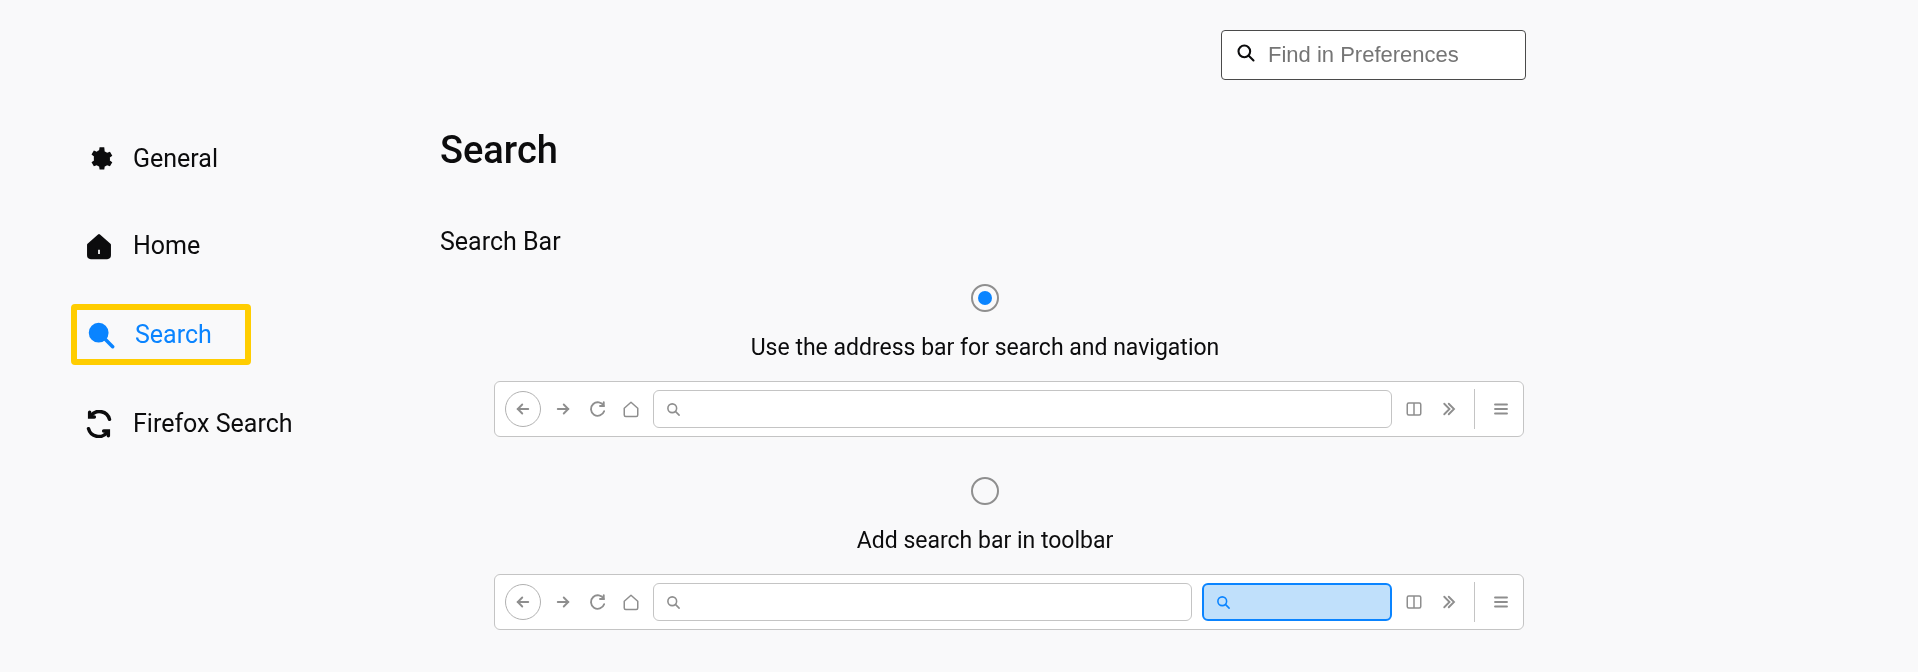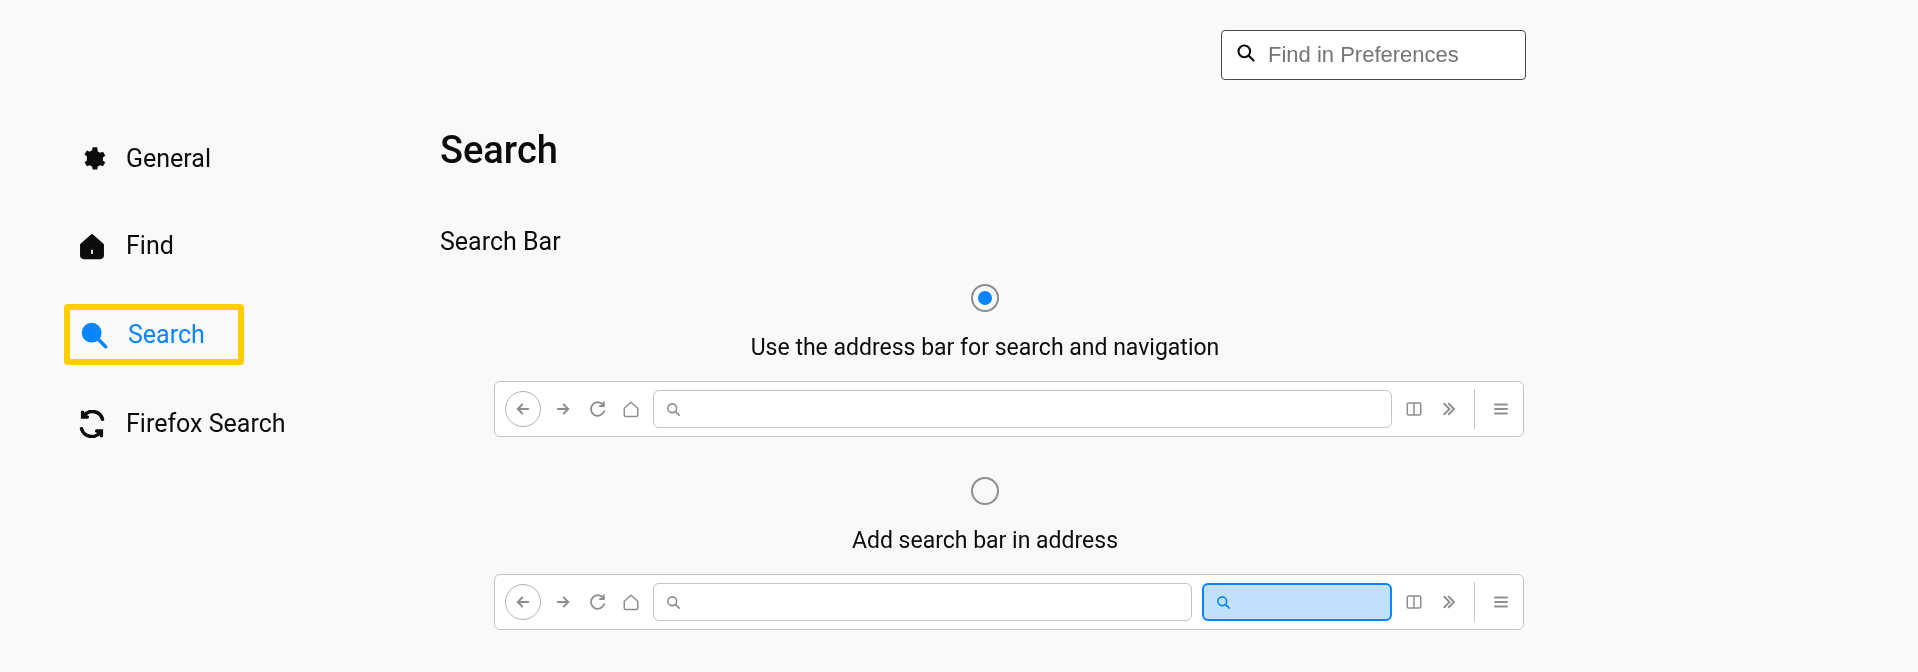--- a/index.html
+++ b/index.html
@@ -33,21 +33,21 @@
   font-size: 22px;
   color: #4c1d95;
   width: 100%;
   background: transparent;
 }
 .find-box svg { flex-shrink: 0; }
 
 
 .sidebar {
   position: absolute;
-  left: 64px;
+  left: 71px;
   top: 130px;
   width: 330px;
 }
 .sidebar-item {
   display: flex;
   align-items: center;
   gap: 20px;
   padding: 14px 14px;
   font-size: 25px;
   font-weight: 400;
@@ -188,21 +188,21 @@
     <span>General</span>
   </div>
 
   <div class="sidebar-item">
     <span class="icon">
       <svg width="28" height="28" viewBox="0 0 24 24" fill="none" stroke="#0c0c0d" stroke-width="2.5" stroke-linejoin="round">
         <path d="M3 11l9-8 9 8v9a2 2 0 01-2 2H5a2 2 0 01-2-2z" fill="#0c0c0d"></path>
         <rect x="10" y="14" width="4" height="6" fill="#f9f9fa"></rect>
       </svg>
     </span>
-    <span>Find</span>
+    <span>Home</span>
   </div>
 
   <div class="sidebar-item selected">
     <span class="icon">
       <svg width="28" height="28" viewBox="0 0 24 24" fill="none" stroke="#0a84ff" stroke-width="3" stroke-linecap="round">
         <circle cx="10" cy="10" r="7"></circle>
           <line x1="22" y1="22" x2="15" y2="15"></line>
       </svg>
     </span>
     <span>Search</span>
@@ -277,21 +277,21 @@
       <svg width="18" height="18" viewBox="0 0 24 24" fill="none" stroke="#8e8e8e" stroke-width="2.5" stroke-linecap="round">
           <line x1="4" y1="6" x2="20" y2="6"></line>
           <line x1="4" y1="12" x2="20" y2="12"></line>
           <line x1="4" y1="18" x2="20" y2="18"></line>
         </svg>
     </span>
   </div>
 
   <div class="radio-row">
     <span class="radio-circle"></span>
-    <span>Add search bar in address</span>
+    <span>Add search bar in toolbar</span>
   </div>
   <div class="toolbar-illustration">
     <span class="tb-back-circle">
       <svg width="18" height="18" viewBox="0 0 24 24" fill="none" stroke="#8e8e8e" stroke-width="2.5" stroke-linecap="round">
           <line x1="19" y1="12" x2="5" y2="12"></line>
           <polyline points="11 18 5 12 11 6"></polyline>
         </svg>
     </span>
     <span class="tb-icon">
       <svg width="18" height="18" viewBox="0 0 24 24" fill="none" stroke="#8e8e8e" stroke-width="2.5" stroke-linecap="round">

